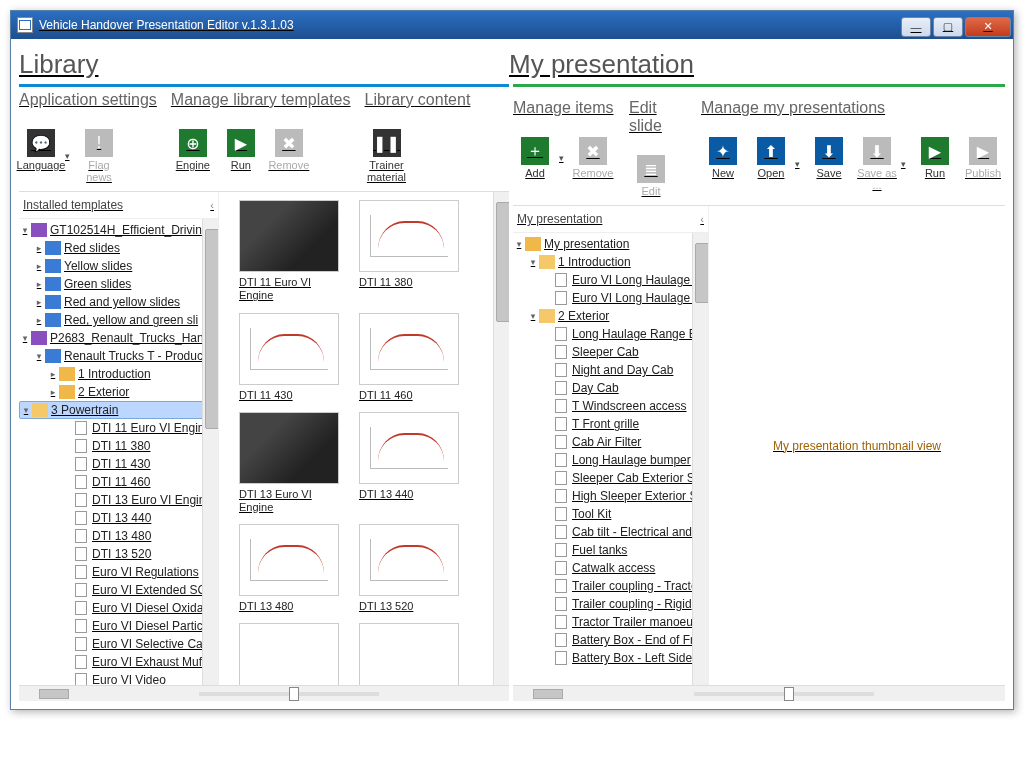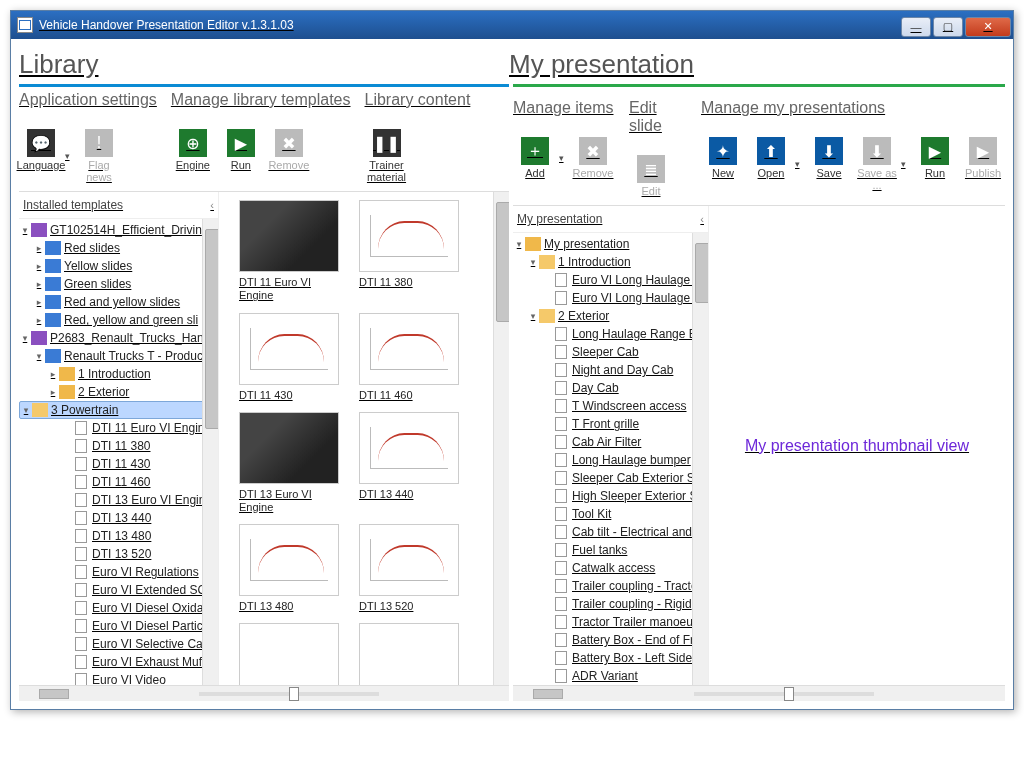--- a/index.html
+++ b/index.html
@@ -56,21 +56,21 @@
 .vscroll { position:absolute; right:0; top:0; bottom:0; width:16px; background:#f0f0f0; border-left:1px solid #ddd;}
 .vscroll .thumb { position:absolute; left:2px; right:2px; background:#c6c6c6; border:1px solid #aaa; border-radius:2px;}
 .thumb-pane { flex:1; position:relative; overflow:hidden;}
 .thumbs { display:flex; flex-wrap:wrap; gap:10px 20px; padding:8px 8px 8px 20px;}
 .thumb { width:100px; display:flex; flex-direction:column; font-size:11px; color:#222;}
 .thumb .img { width:100px; height:72px; border:1px solid #ccc; background:#fff; display:flex; align-items:center; justify-content:center; position:relative;}
 .thumb .img.engine { background: linear-gradient(135deg,#444 30%,#222 70%); }
 .thumb .img.chart:after { content:""; position:absolute; left:10px; right:10px; top:14px; bottom:14px; border-left:1px solid #bbb; border-bottom:1px solid #bbb;}
 .thumb .img.chart:before { content:""; position:absolute; left:18px; right:14px; top:20px; height:26px; border-top:2px solid #c0392b; border-radius:40% 40% 0 0 / 100% 100% 0 0;}
 .thumb .name { margin-top:4px; line-height:1.2;}
-.preview-pane { flex:1; display:flex; align-items:center; justify-content:center; color:#6d28d9; font-size:16px;}
+.preview-pane { flex:1; display:flex; align-items:center; justify-content:center; color:#a16207; font-size:12px;}
 .hscroll-bottom { height:16px; background:#f0f0f0; border-top:1px solid #ddd; display:flex; align-items:center;}
 .hscroll-bottom .hthumb { width:30px; height:10px; background:#c6c6c6; border:1px solid #aaa; margin-left:20px;}
 .bottom-slider { flex:1; display:flex; align-items:center; justify-content:center;}
 .slider-track { width:180px; height:4px; background:#ddd; position:relative;}
 .slider-handle { position:absolute; top:-5px; width:10px; height:14px; background:#fff; border:1px solid #888; left:50%;}
 </style>
 </head>
 <body>
 
 <div class="window">
@@ -596,27 +596,20 @@
                     </span>
                     <span>Battery Box - End of Fra</span>
                   </div>
                   <div class="tree-item indent-2">
                     <span class="expander none">▸</span>
                     <span class="ticon">
                       <span class="file-ico"></span>
                     </span>
                     <span>Battery Box - Left Side</span>
                   </div>
-                  <div class="tree-item indent-2">
-                    <span class="expander none">▸</span>
-                    <span class="ticon">
-                      <span class="file-ico"></span>
-                    </span>
-                    <span>ADR Variant</span>
-                  </div>
                 </div>
               <div class="vscroll">
                   <div class="thumb" style="top:10px;height:60px"></div>
                 </div>
             </div>
           </div>
           <div class="preview-pane">
             <span>My presentation thumbnail view</span>
           </div>
         </div>

